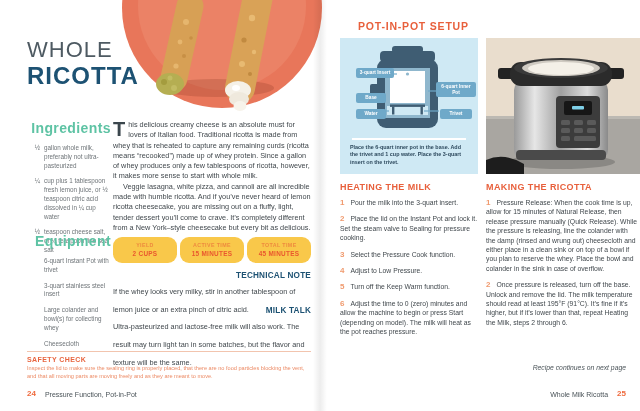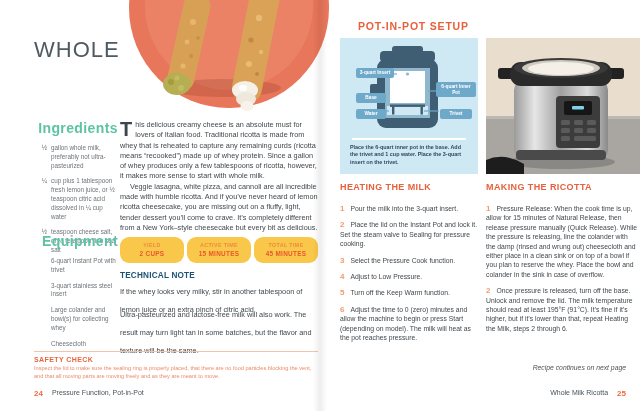--- a/index.html
+++ b/index.html
@@ -1,19 +1,19 @@
 <!DOCTYPE html>
 <html><head>
 <meta charset="utf-8">
 <style>
   html,body{margin:0;padding:0;background:#e9e9e9;}
   .spread{position:relative;width:640px;height:411px;background:#ffffff;overflow:hidden;
     font-family:"Liberation Sans","DejaVu Sans",sans-serif;color:#40474c;}
   .page{position:absolute;top:0;width:320px;height:333px;}
-  .page-left{left:7px;text-decoration:underline;}
+  .page-left{left:0;text-decoration:underline;}
   .page-right{left:320px;}
   .gutter{position:absolute;left:313px;top:0;width:14px;height:411px;
     background:linear-gradient(to right,rgba(0,0,0,0),rgba(0,0,0,0.07),rgba(0,0,0,0));}
 
   
   .title{position:absolute;left:27px;top:38px;line-height:23px;}
   .title .t-light{font-size:22px;font-weight:400;color:#4e5a62;letter-spacing:1px;}
   .title .t-bold{font-size:24px;font-weight:800;color:#1d5273;letter-spacing:1px;margin-top:3px;}
 
   .cannoli{position:absolute;left:112px;top:0;width:220px;height:118px;}
@@ -33,28 +33,28 @@
   .dropcap{float:left;font-size:20px;line-height:17px;font-weight:700;color:#3b464d;margin:1px 3px 0 0;}
   .p2{text-indent:10px;}
 
   .badges{position:absolute;left:113px;top:237px;width:198px;display:flex;gap:3px;}
   .badge{flex:1;background:#f9c84a;border-radius:9px;text-align:center;padding:5px 2px 6px;}
   .badge-label{font-size:5.3px;font-weight:700;letter-spacing:.4px;color:#ee8a3e;}
   .badge-value{font-size:6.4px;font-weight:800;letter-spacing:.3px;color:#e9572e;margin-top:2px;}
 
   .note-block{position:absolute;left:113px;width:198px;}
   .tech-note{top:271px;} .milk-talk{top:306px;}
-  .note-head{font-size:8.2px;font-weight:700;color:#1d5273;letter-spacing:.2px;margin-bottom:3px;}
+  .note-head{font-size:8.2px;font-weight:700;color:#1d5273;letter-spacing:.2px;margin-bottom:3px;text-align:right;}
   .note-text{font-size:7.3px;line-height:18px;color:#41484d;}
 
   .safety{position:absolute;left:27px;top:351px;width:284px;border-top:1px solid #f2c4ae;padding-top:4px;}
   .safety-head{font-size:7px;font-weight:700;color:#e8653f;letter-spacing:.4px;}
   .safety-text{font-size:5.6px;line-height:7.6px;color:#ec8b66;margin-top:2px;}
 
-  .footer{position:absolute;top:389px;display:flex;align-items:flex-start;}
+  .footer{position:absolute;top:389px;display:flex;align-items:flex-end;}
   .footer-left{left:27px;}
   .footer-right{right:14px;}
   .pageno{font-size:8px;font-weight:700;color:#ef6a3d;}
   .footer-left .pageno{margin-right:9px;}
   .footer-right .pageno{margin-left:9px;}
   .footer-sec{font-size:7px;color:#4a5358;}
 
   
   .setup-head{position:absolute;left:38px;top:20px;font-size:10.5px;font-weight:800;
     color:#e8603c;letter-spacing:.8px;}
@@ -70,21 +70,21 @@
   .dl-trivet{left:100px;top:71px;width:28px;}
   .d-divider{position:absolute;left:12px;top:100px;width:114px;height:2px;background:#ffffff;}
   .d-caption{position:absolute;left:10px;top:106px;width:118px;font-size:5.4px;line-height:7.4px;
     font-weight:700;color:#2e4a5e;}
 
   .photo{position:absolute;left:166px;top:38px;width:154px;height:136px;}
 
   .steps-col{position:absolute;top:182px;}
   .col-heating{left:20px;width:140px;}
   .col-making{left:166px;width:152px;}
-  .steps-head{font-size:9px;font-weight:800;color:#e8603c;letter-spacing:.4px;margin-bottom:12px;}
+  .steps-head{font-size:9px;font-weight:800;color:#e8603c;letter-spacing:.4px;margin-bottom:6px;}
   .step{margin-bottom:7px;font-size:6.8px;line-height:9.4px;color:#41484d;}
   .step-num{font-size:8px;font-weight:700;color:#f09a6e;margin-right:6px;}
 
   .continues{position:absolute;right:14px;top:364px;font-size:6.8px;font-style:italic;color:#4a5358;}
 </style>
 </head>
 <body>
 
 <div class="spread">
 
@@ -118,20 +118,21 @@
         <circle cx="138" cy="74" r="2" fill="#c18a40"></circle>
         <ellipse cx="126" cy="90" rx="13" ry="9" fill="#f5f1e8"></ellipse>
         <ellipse cx="127" cy="99" rx="10" ry="7" fill="#efe9dd"></ellipse>
         <ellipse cx="128" cy="106" rx="6.5" ry="5" fill="#f7f3ea"></ellipse>
         <ellipse cx="124" cy="88" rx="4" ry="3" fill="#ffffff"></ellipse>
       </g>
     </svg>
 
     <div class="title">
       <div class="t-light">WHOLE</div>
+      <div class="t-bold">RICOTTA</div>
     </div>
 
     <div class="ingredients">
       <div class="side-head">Ingredients</div>
       <div class="ing-list">
         <div class="ing-item">
           <span class="ing-qty">½</span>
           <span class="ing-text">gallon whole milk, preferably not ultra-pasteurized</span>
         </div>
         <div class="ing-item">
@@ -174,20 +175,21 @@
         <div class="badge-value">45 MINUTES</div>
       </div>
     </div>
 
     <div class="note-block tech-note">
       <div class="note-head">TECHNICAL NOTE</div>
       <div class="note-text">If the whey looks very milky, stir in another tablespoon of lemon juice or an extra pinch of citric acid.</div>
     </div>
 
     <div class="note-block milk-talk">
+      <div class="note-head">MILK TALK</div>
       <div class="note-text">Ultra-pasteurized and lactose-free milk will also work. The result may turn light tan in some batches, but the flavor and texture will be the same.</div>
     </div>
 
     <div class="safety">
       <div class="safety-head">SAFETY CHECK</div>
       <div class="safety-text">Inspect the lid to make sure the sealing ring is properly placed, that there are no food particles blocking the vent, and that all moving parts are moving freely and as they are meant to move.</div>
     </div>
 
     <div class="footer footer-left">
       <span class="pageno">24</span>

